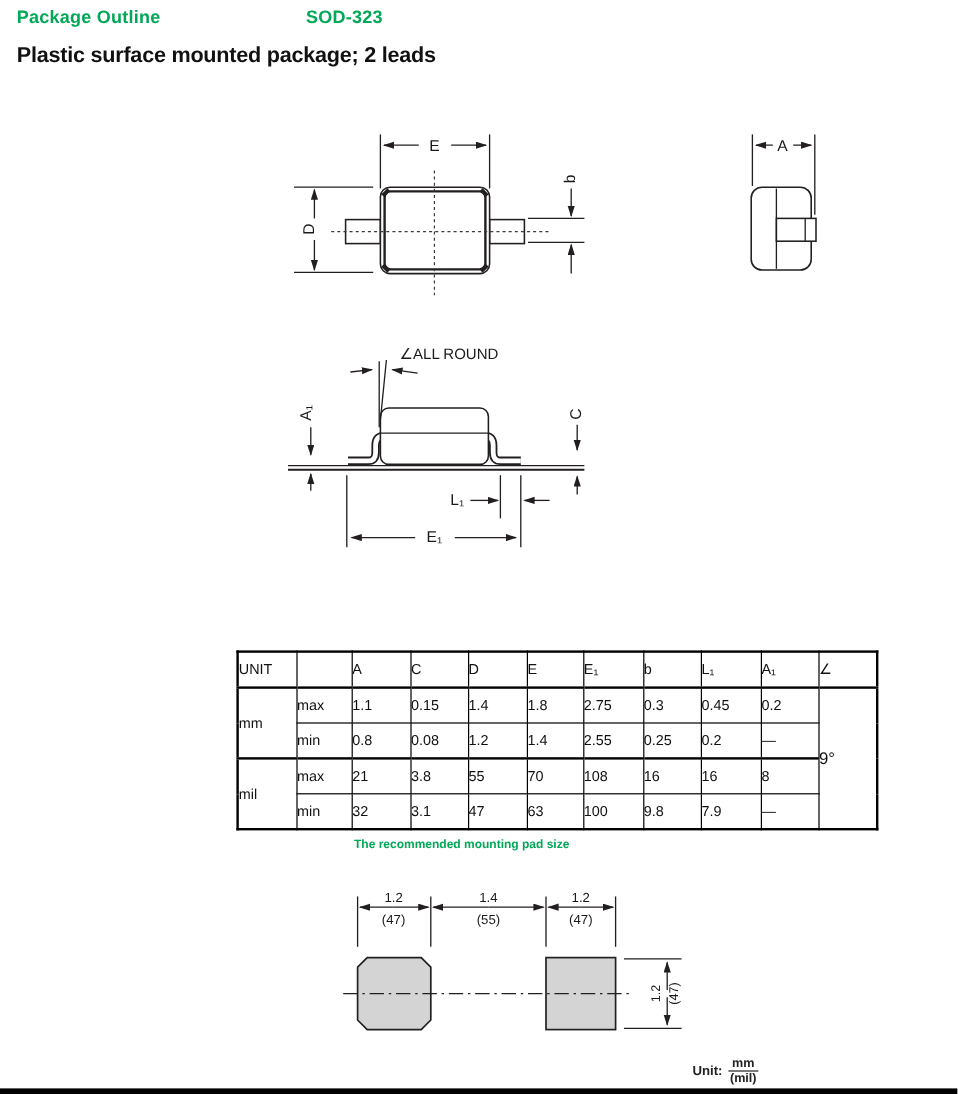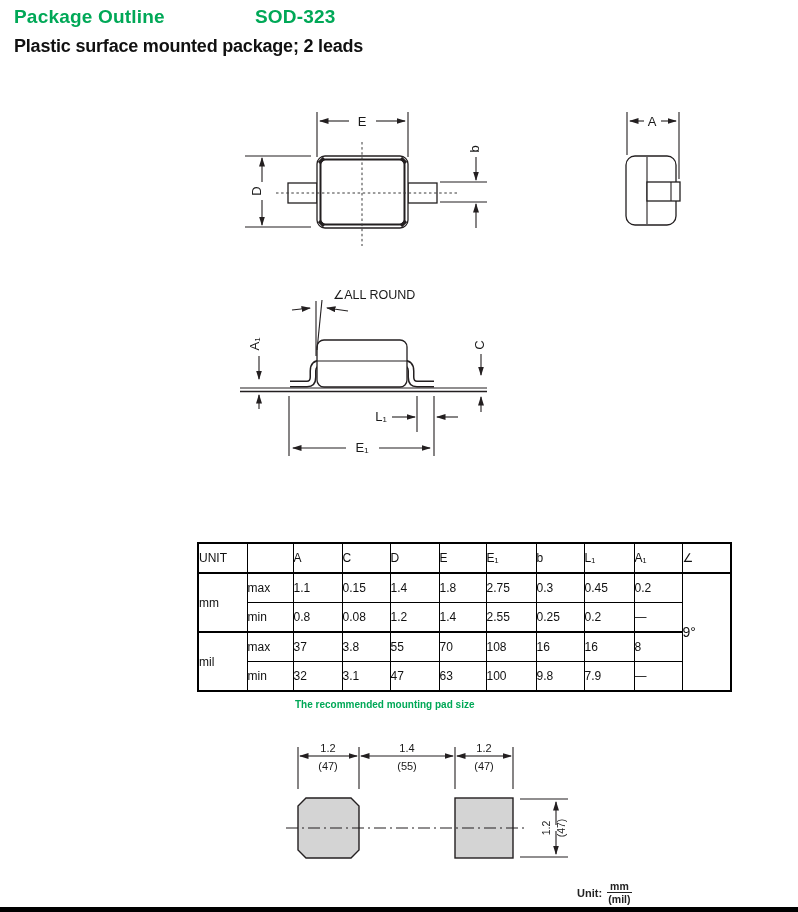--- a/index.html
+++ b/index.html
@@ -6,21 +6,21 @@
     --accent-green:#00A857;
     --line:#231F20;
     --pad-fill:#D4D4D4;
   }
   html,body{margin:0;padding:0;}
   body{
     width:798px;height:912px;position:relative;background:#ffffff;
     font-family:"Liberation Sans", sans-serif;color:#1a1a1a;overflow:hidden;
   }
   .abs{position:absolute;}
-  .title{font-size:19px;font-weight:bold;color:var(--accent-green);letter-spacing:.2px;}
+  .title{font-size:15px;font-weight:bold;color:var(--accent-green);letter-spacing:.2px;}
   .subtitle{font-size:18px;font-weight:bold;color:#111;letter-spacing:-0.2px;}
   .pad-heading{font-size:10px;font-weight:bold;color:var(--accent-green);}
   svg text{fill:#1a1a1a;font-family:"Liberation Sans", sans-serif;}
   svg .ln{stroke:var(--line);stroke-width:1.1;fill:none;}
   svg .thick{stroke-width:1.6;}
   svg .body-shape{fill:#ffffff;stroke:var(--line);stroke-width:1.3;}
   svg .inner{fill:none;stroke:var(--line);stroke-width:2;}
   svg .tick{stroke:var(--line);stroke-width:3.4;fill:none;}
   svg .dash{stroke:#3a3a3a;stroke-width:1;stroke-dasharray:2.5 2.6;fill:none;}
   svg .dashdot{stroke:var(--line);stroke-width:1.1;stroke-dasharray:12 4 2 4;fill:none;}
@@ -229,21 +229,21 @@
     <td>1.2</td>
     <td>1.4</td>
     <td>2.55</td>
     <td>0.25</td>
     <td>0.2</td>
     <td>—</td>
   </tr>
   <tr class="grp-split">
     <td rowspan="2">mil</td>
     <td>max</td>
-    <td>37</td>
+    <td>21</td>
     <td>3.8</td>
     <td>55</td>
     <td>70</td>
     <td>108</td>
     <td>16</td>
     <td>16</td>
     <td>8</td>
   </tr>
   <tr>
     <td>min</td>

